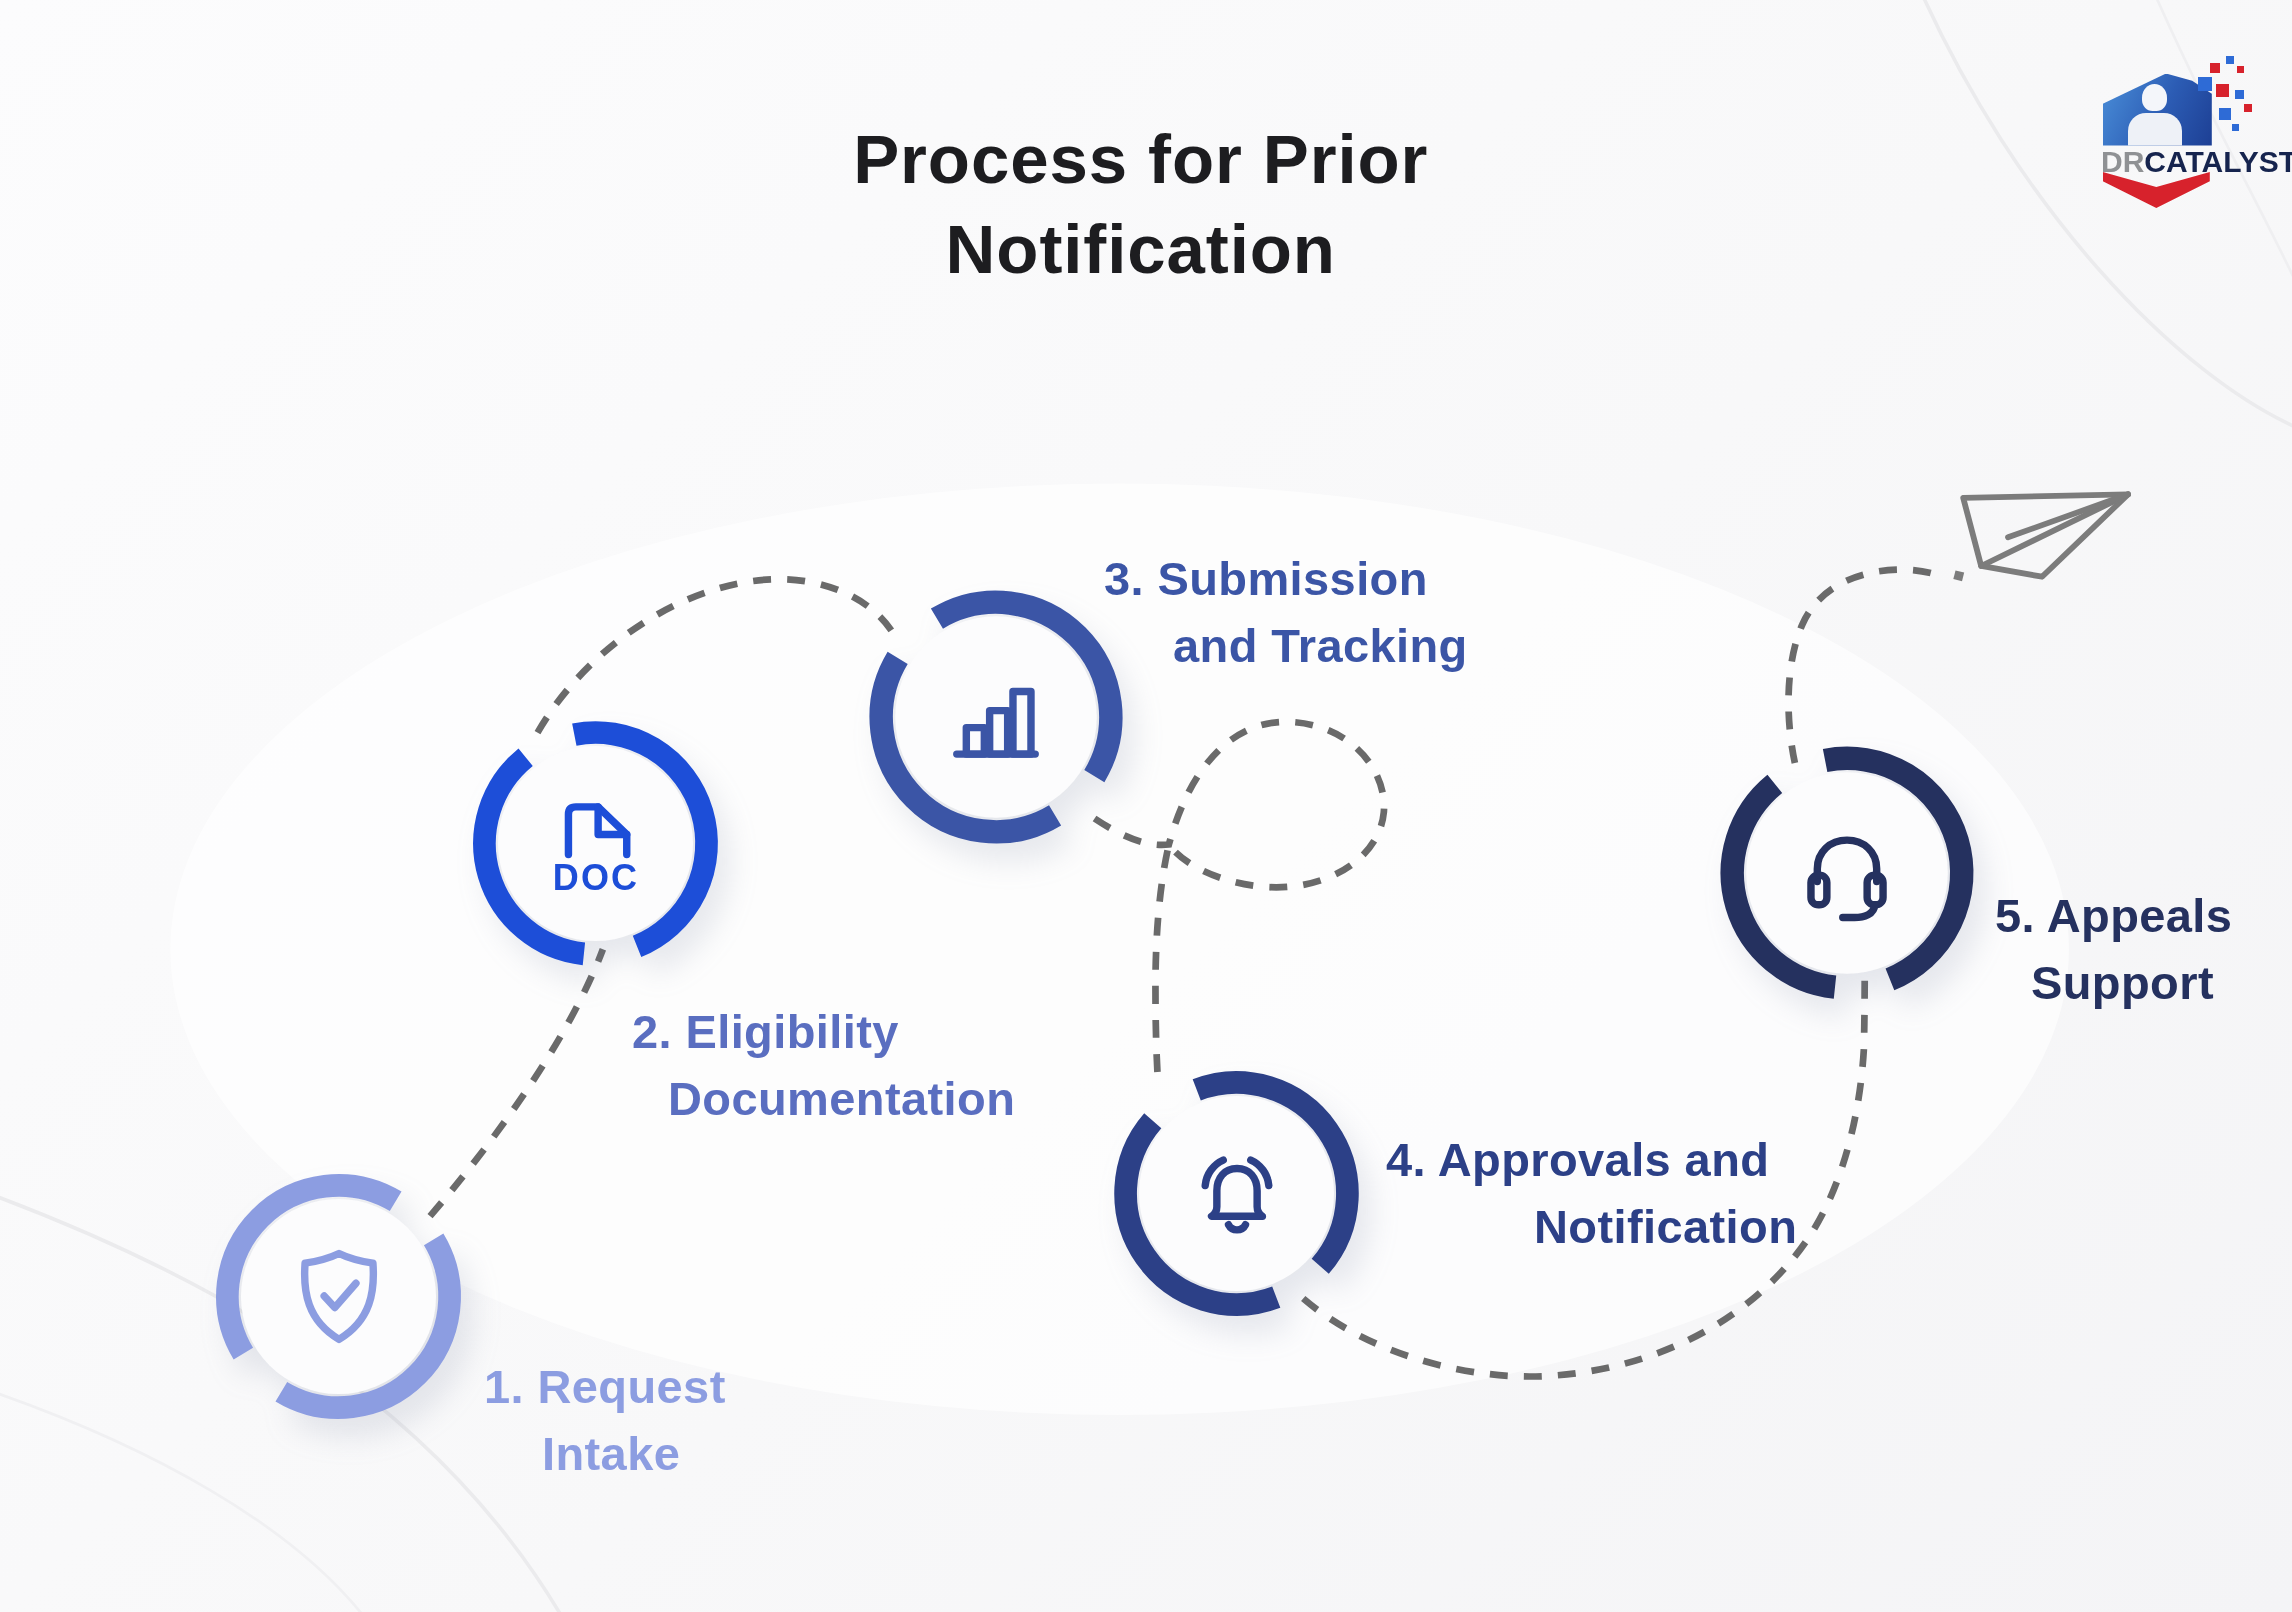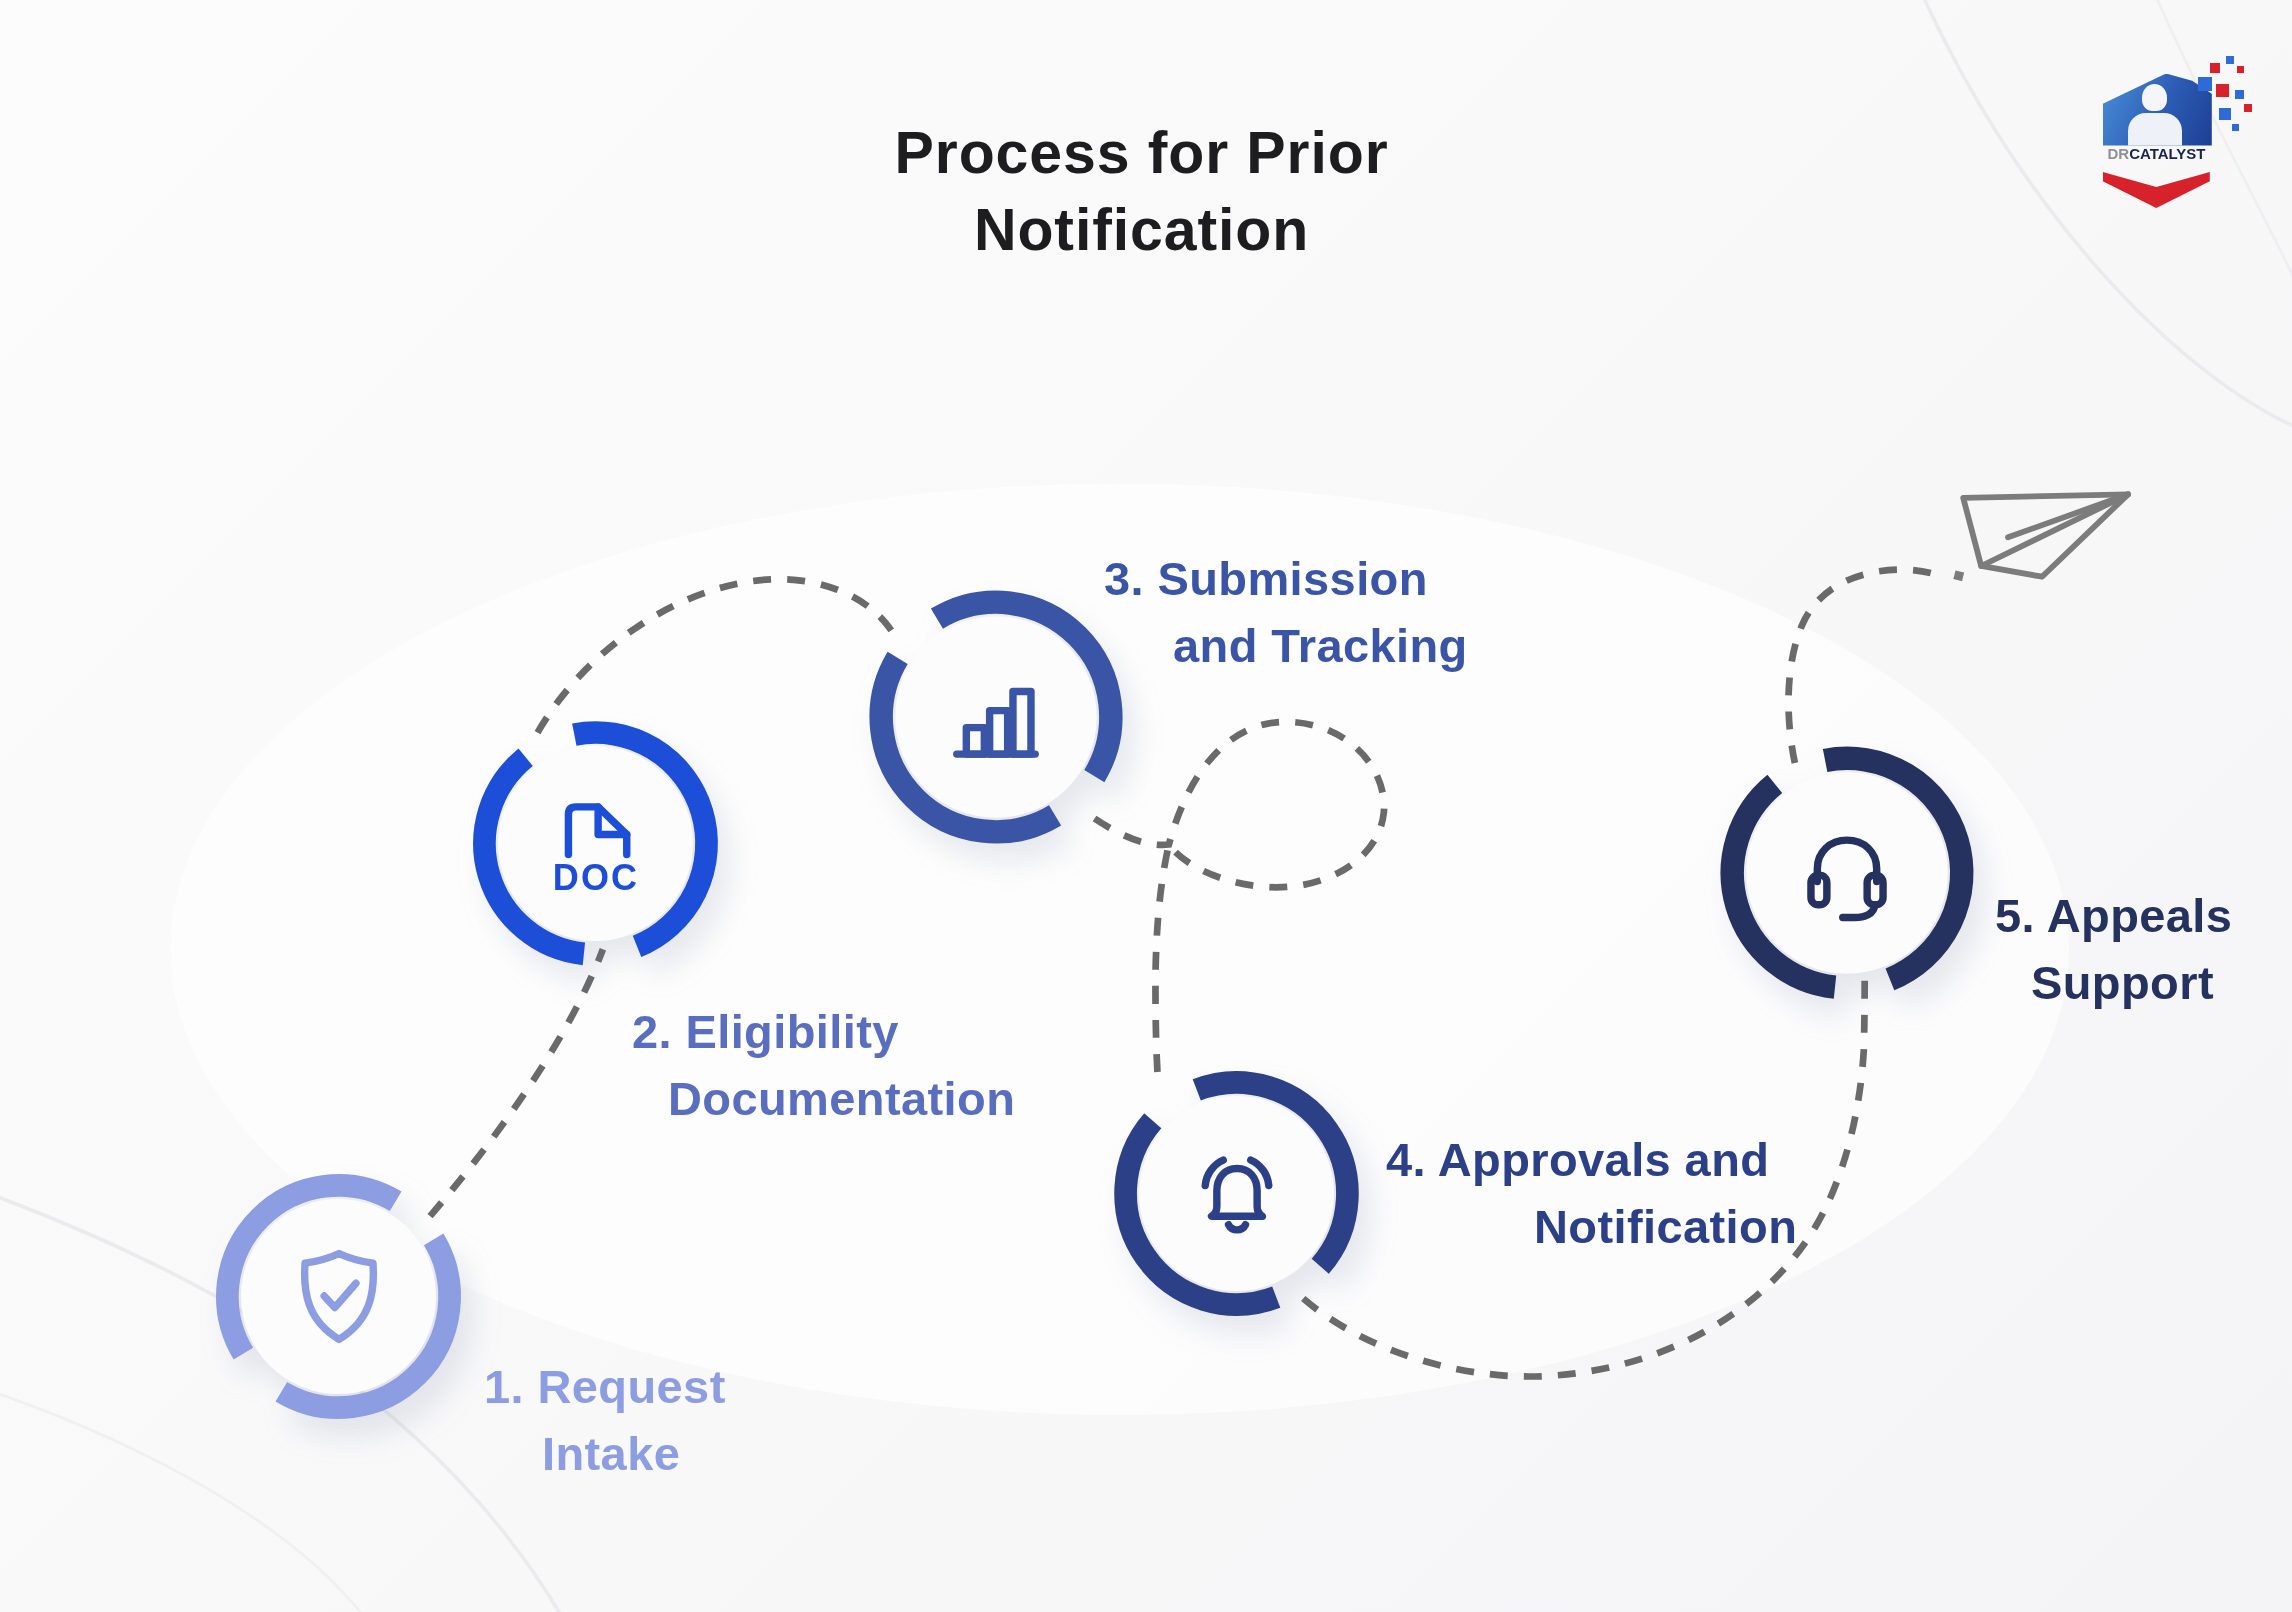--- a/index.html
+++ b/index.html
@@ -7,21 +7,21 @@
     width:2293px;height:1612px;position:relative;overflow:hidden;
     background:linear-gradient(135deg,#fcfcfd 0%,#f8f8f9 55%,#f4f4f6 100%);
     font-family:"Liberation Sans", sans-serif;
   }
   .abs{position:absolute;}
   
   #bg{left:0;top:0;width:2293px;height:1612px;}
   
   .title{
     top:115px;left:50%;transform:translateX(-51%);
-    text-align:center;font-size:59px;font-weight:bold;
+    text-align:center;font-size:69px;font-weight:bold;
     letter-spacing:0.9px;line-height:1.3;white-space:nowrap;
   }
   
   .node{position:absolute;}
   .node svg.ring{position:absolute;inset:0;width:100%;height:100%;
     filter:drop-shadow(12.5px 18px 14.3px rgba(108,118,152,0.16));}
   .node svg.ring .disc{fill:#fcfcfd;}
   .node svg.ring path{fill:none;stroke:currentColor;stroke-width:27;}
   .node svg.stepicon{position:absolute;left:0;right:0;top:0;bottom:0;margin:auto;
     width:106px;height:106px;}
@@ -39,21 +39,21 @@
   #plane rect{fill:currentColor;}
   
   .logo{left:2101px;top:52px;width:157px;height:152px;}
   .logo .emblem{position:absolute;left:1.8px;top:21.5px;width:109px;height:72px;
     background:linear-gradient(115deg,#4a8fd9 0%,#2c5cb4 55%,#1d3f94 100%);
     clip-path:polygon(0 42%,58% 0,82% 10%,100% 28%,100% 100%,0 100%);}
   .logo .head{position:absolute;left:39px;top:10.7px;width:25px;height:27px;border-radius:50% 50% 42% 42%;background:#f4f6fa;}
   .logo .body{position:absolute;left:25px;top:39px;width:54px;height:36px;border-radius:18px 18px 0 0;background:#eef1f7;}
   .logo .sq{position:absolute;background:currentColor;}
   .logo .logo-text{position:absolute;left:0px;top:93px;width:111px;text-align:center;
-    font-size:15px;font-weight:bold;letter-spacing:0px;white-space:nowrap;}
+    font-size:30px;font-weight:bold;letter-spacing:0px;white-space:nowrap;}
   .logo .arrow{position:absolute;left:1.8px;top:120px;width:107px;height:36px;background:currentColor;
     clip-path:polygon(0 0,50% 42%,100% 0,100% 26%,50% 100%,0 26%);}
 </style>
 </head>
 <body>
 
 <svg id="bg" class="abs" viewBox="0 0 2560 1800">
   <ellipse cx="1250" cy="1060" rx="1060" ry="520" fill="#ffffff" opacity="0.65"></ellipse>
   <path d="M2140 -20 C2250 230 2430 420 2570 480" stroke="#ebebed" stroke-width="4" fill="none"></path>
   <path d="M2400 -20 C2470 140 2545 270 2570 330" stroke="#efeff1" stroke-width="3" fill="none"></path>

